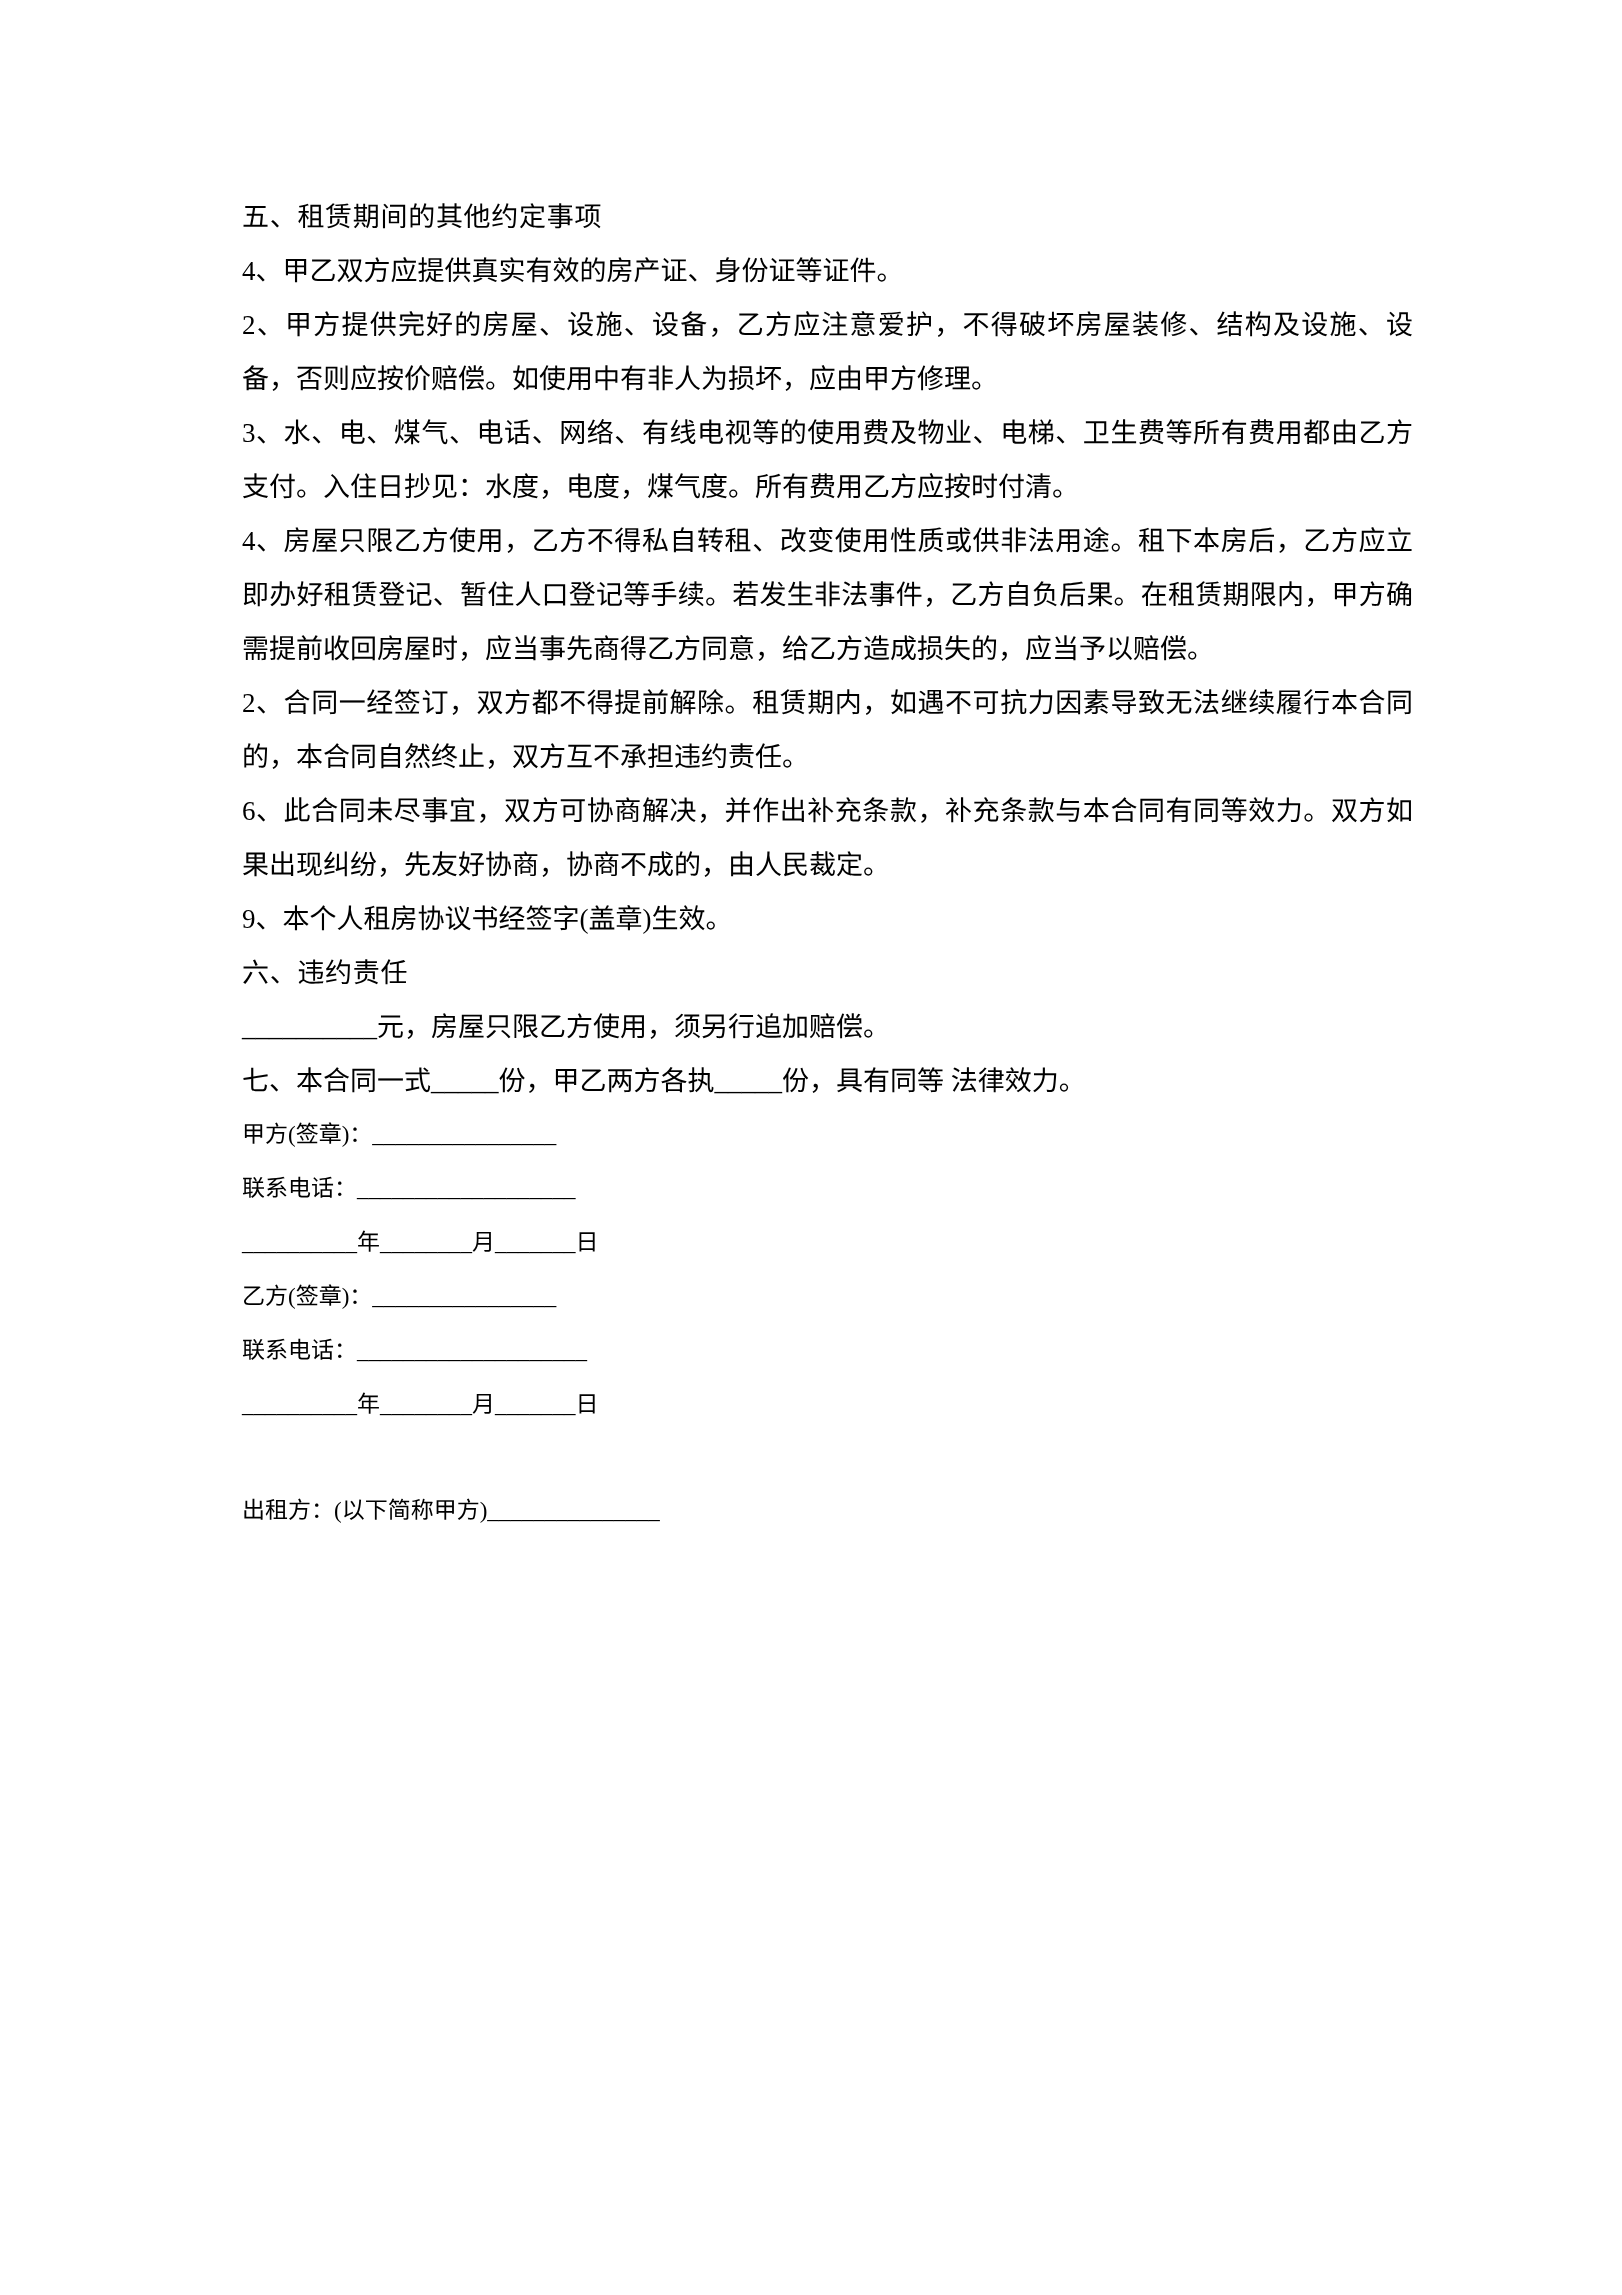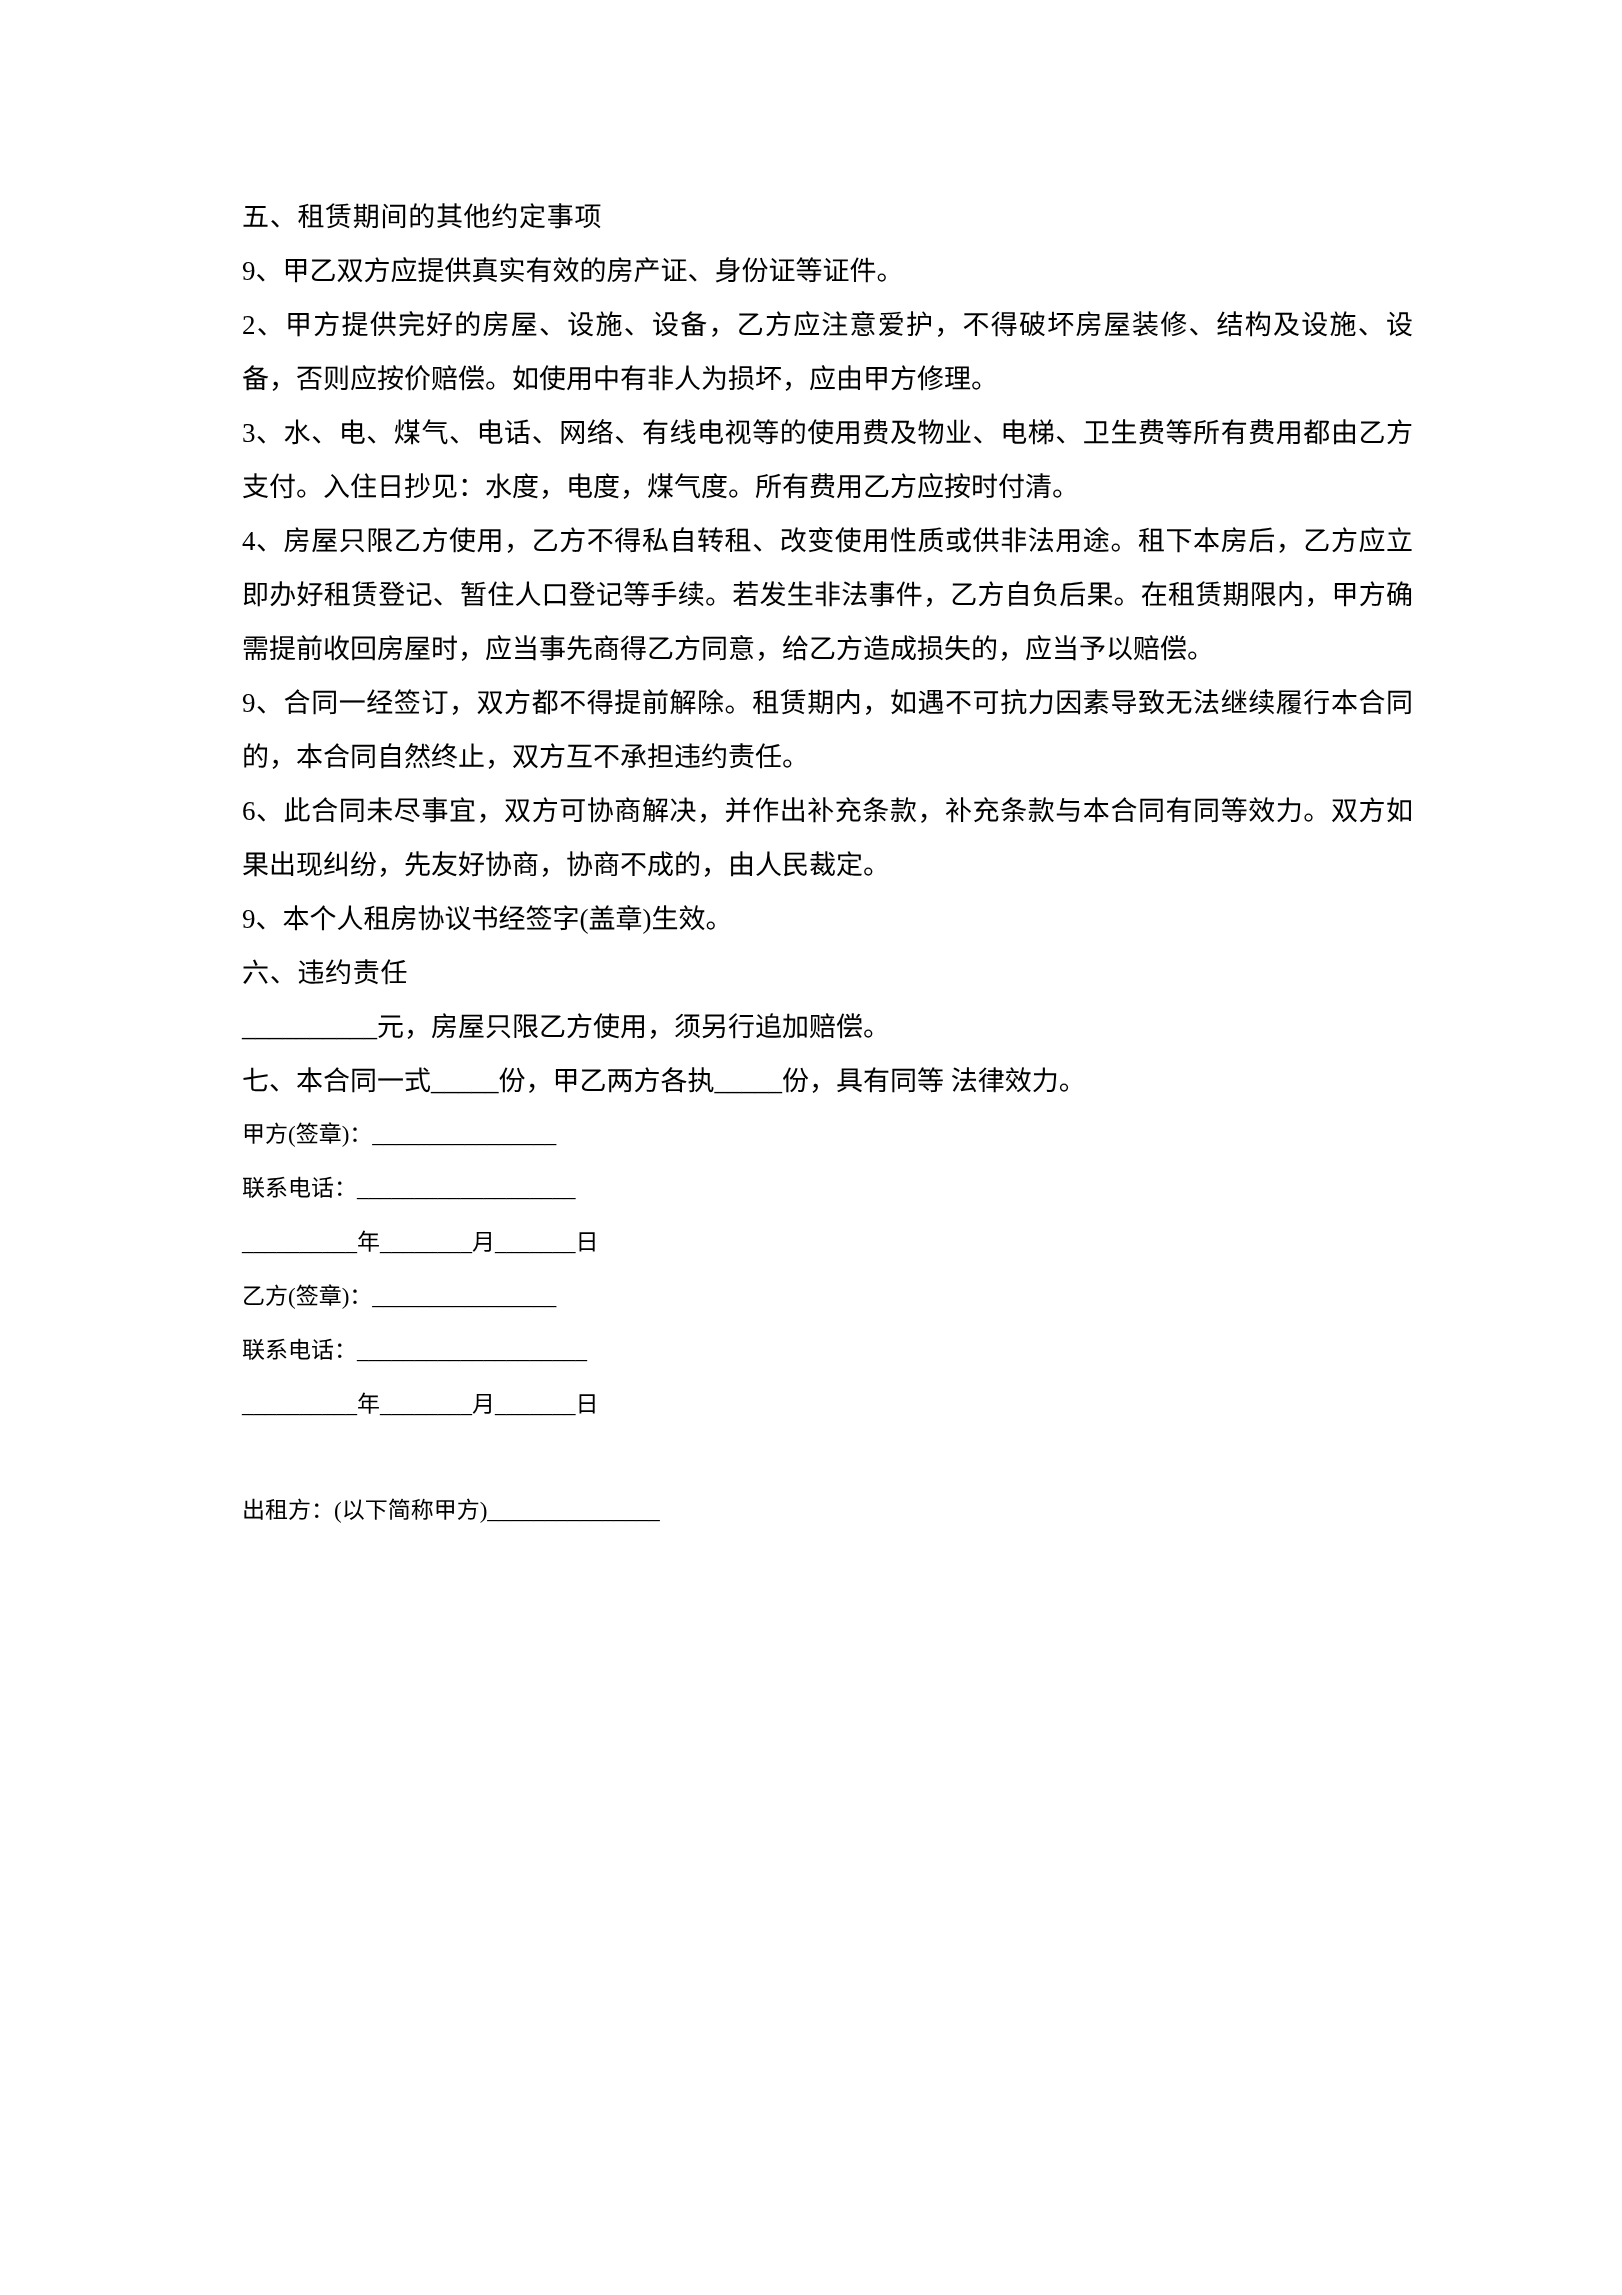--- a/index.html
+++ b/index.html
@@ -52,29 +52,29 @@
   .gap-large { height: 52px; }
 </style>
 </head>
 <body>
 
 <div class="page">
   <div class="content">
 
     <div class="heading">五、租赁期间的其他约定事项</div>
 
-    <div class="para">9、甲乙双方应提供真实有效的房产证、身份证等证件。</div>
+    <div class="para">4、甲乙双方应提供真实有效的房产证、身份证等证件。</div>
 
     <div class="para">2、甲方提供完好的房屋、设施、设备，乙方应注意爱护，不得破坏房屋装修、结构及设施、设备，否则应按价赔偿。如使用中有非人为损坏，应由甲方修理。</div>
 
     <div class="para">3、水、电、煤气、电话、网络、有线电视等的使用费及物业、电梯、卫生费等所有费用都由乙方支付。入住日抄见：水度，电度，煤气度。所有费用乙方应按时付清。</div>
 
     <div class="para">4、房屋只限乙方使用，乙方不得私自转租、改变使用性质或供非法用途。租下本房后，乙方应立即办好租赁登记、暂住人口登记等手续。若发生非法事件，乙方自负后果。在租赁期限内，甲方确需提前收回房屋时，应当事先商得乙方同意，给乙方造成损失的，应当予以赔偿。</div>
 
-    <div class="para">9、合同一经签订，双方都不得提前解除。租赁期内，如遇不可抗力因素导致无法继续履行本合同的，本合同自然终止，双方互不承担违约责任。</div>
+    <div class="para">2、合同一经签订，双方都不得提前解除。租赁期内，如遇不可抗力因素导致无法继续履行本合同的，本合同自然终止，双方互不承担违约责任。</div>
 
 
     <div class="para">6、此合同未尽事宜，双方可协商解决，并作出补充条款，补充条款与本合同有同等效力。双方如果出现纠纷，先友好协商，协商不成的，由人民裁定。</div>
 
     <div class="para">9、本个人租房协议书经签字(盖章)生效。</div>
 
     <div class="heading">六、违约责任</div>
 
 
     <div class="para indent-none">__________元，房屋只限乙方使用，须另行追加赔偿。</div>

